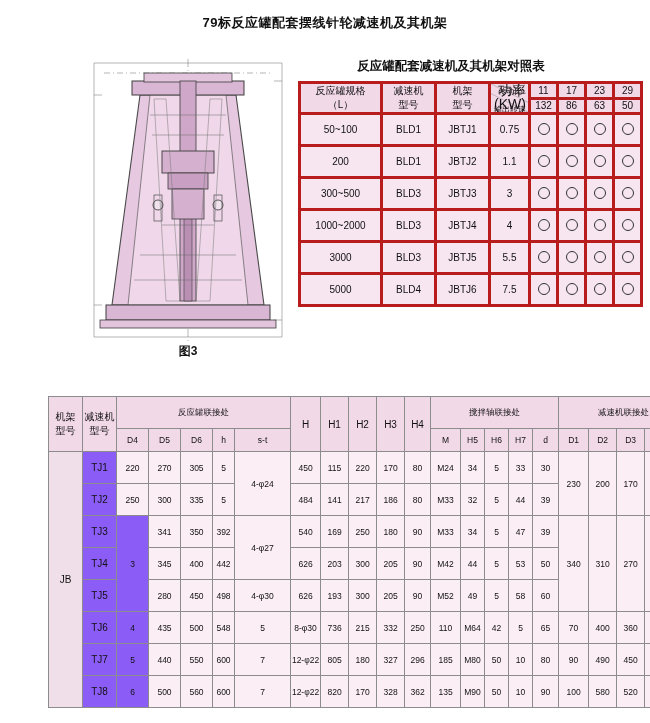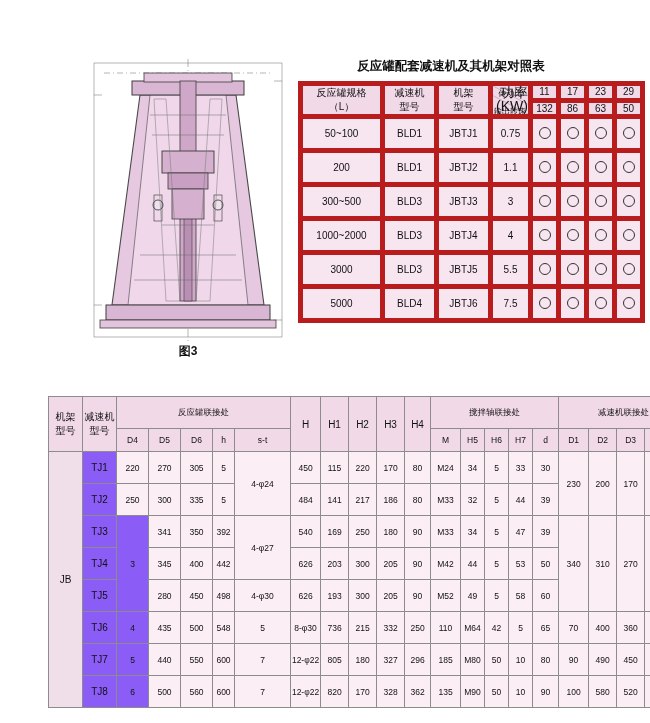--- a/index.html
+++ b/index.html
@@ -33,21 +33,21 @@
 
   
   .t1wrap{position:absolute;left:298px;top:58px;width:306px;}
   .t1title{
     text-align:center;font-size:12.5px;font-weight:bold;
     margin-bottom:6px;color:#111;
   }
   table{border-collapse:collapse;}
   #table1{width:342px;table-layout:fixed;}
   #table1 td,#table1 th{
-    border:5px solid #b91c1c;
+    border:3px solid #b91c1c;
     font-size:10px;
     text-align:center;
     vertical-align:middle;
     background:#f7e6f0;
     padding:0;
     height:29px;
     color:#111;
   }
   #table1 .hdr{background:#f2d9e8;font-weight:normal;height:auto;}
   .ratio-cell{position:relative;height:58px;padding:0;overflow:hidden;}
@@ -89,20 +89,21 @@
   #table2 .lite{background:#8b5cf6;}
   #table2 .rowlabel{font-size:10px;}
   #table2 .vcol{font-size:10px;}
   .fsm{font-size:8px;}
 </style>
 </head>
 <body>
 
 <div class="page">
 
+  <div class="title" id="title1">79标反应罐配套摆线针轮减速机及其机架</div>
 
   <div class="drawing">
     <svg width="200" height="290" viewBox="0 0 200 290">
 
       <g stroke="#6a6a6a" stroke-width="0.5" fill="none">
         <line x1="6" y1="8" x2="194" y2="8"></line>
         <line x1="6" y1="8" x2="6" y2="282"></line>
         <line x1="194" y1="8" x2="194" y2="282"></line>
         <line x1="6" y1="282" x2="194" y2="282"></line>
         <line x1="16" y1="18" x2="184" y2="18" stroke-dasharray="6 3 1 3"></line>

